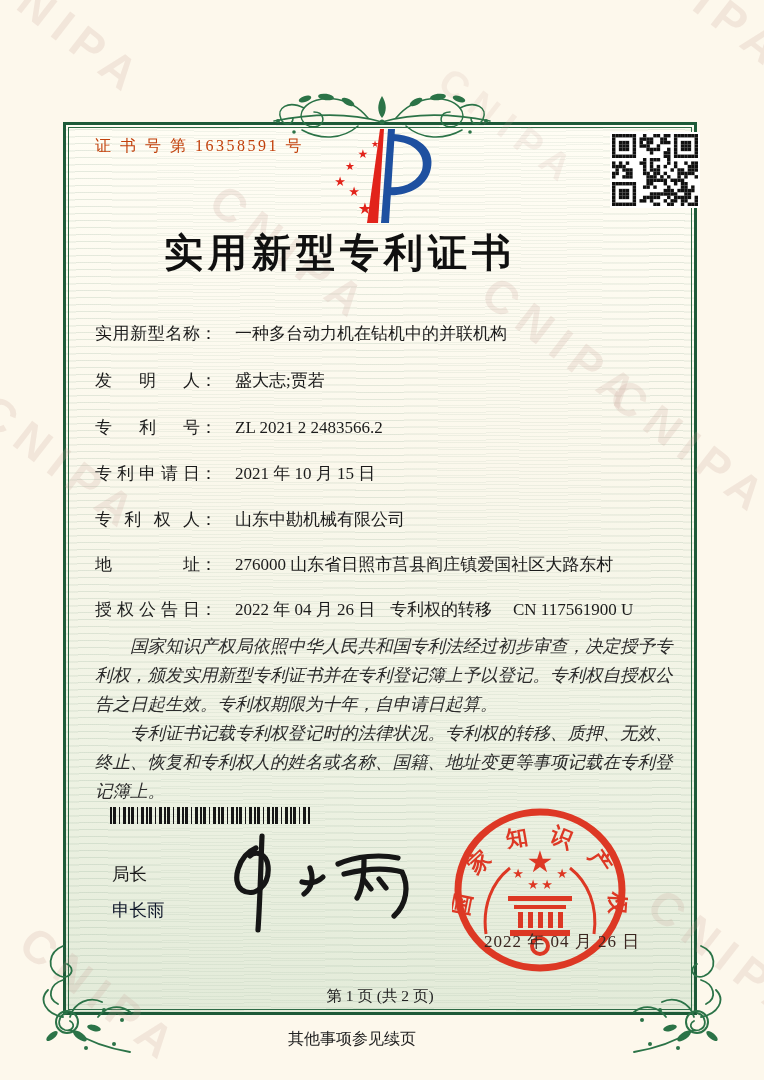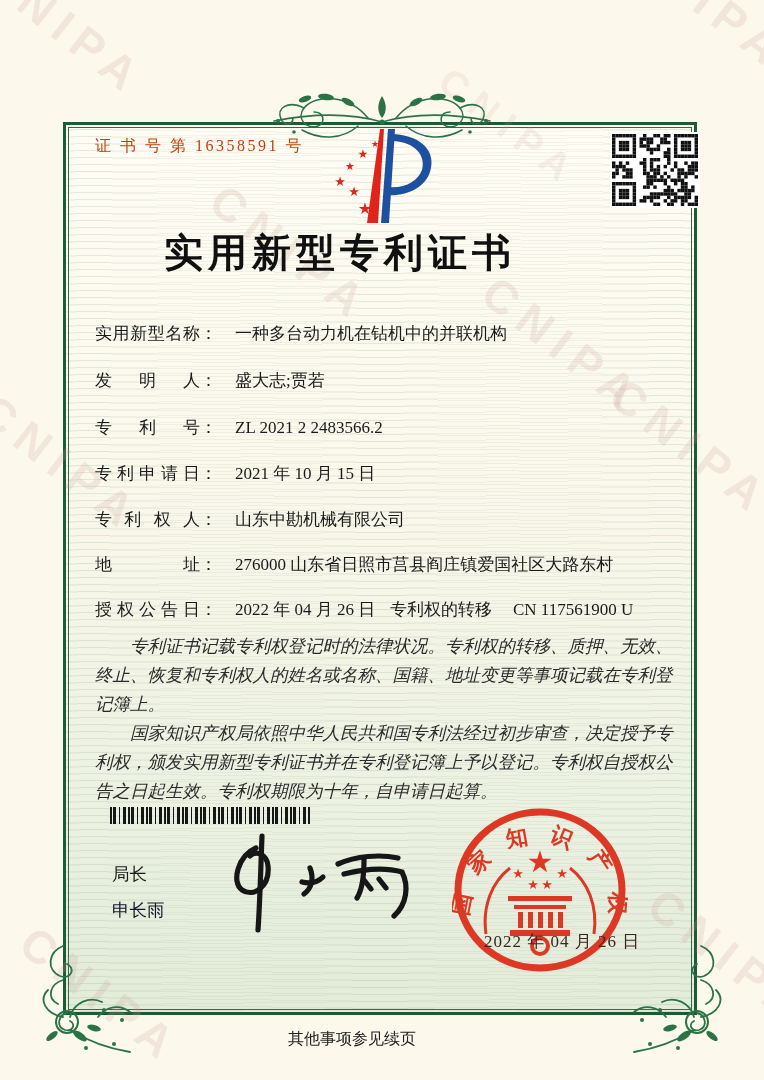--- a/index.html
+++ b/index.html
@@ -423,22 +423,22 @@
     <span class="flabel">地　　　址</span><span>：</span><span class="fval">276000 山东省日照市莒县阎庄镇爱国社区大路东村</span>
   </div>
   <div class="frow" style="top:598px">
     <span class="flabel">授权公告日</span><span>：</span><span class="fval">2022 年 04 月 26 日</span>
     <span class="second">
       <span class="flabel2">专利权的转移</span><span>：</span><span class="fval">CN 117561900 U</span>
     </span>
   </div>
 
   <div class="bodytext">
+    <p>国家知识产权局依照中华人民共和国专利法经过初步审查，决定授予专利权，颁发实用新型专利证书并在专利登记簿上予以登记。专利权自授权公告之日起生效。专利权期限为十年，自申请日起算。</p>
     <p>专利证书记载专利权登记时的法律状况。专利权的转移、质押、无效、终止、恢复和专利权人的姓名或名称、国籍、地址变更等事项记载在专利登记簿上。</p>
-    <p>国家知识产权局依照中华人民共和国专利法经过初步审查，决定授予专利权，颁发实用新型专利证书并在专利登记簿上予以登记。专利权自授权公告之日起生效。专利权期限为十年，自申请日起算。</p>
   </div>
 
   <div class="barcode"></div>
 
   <div class="signer-title">局长</div>
   <div class="signer-name">申长雨</div>
 
   <svg class="abs" style="left:218px;top:830px" width="210" height="105" viewBox="0 0 210 105">
     <g stroke="#161616" stroke-width="5.2" fill="none" stroke-linecap="round">
       <path d="M38 18 C20 26 13 52 24 60 C36 68 52 56 50 36 C49 24 38 20 32 26"></path>
@@ -474,15 +474,16 @@
       <rect x="106" y="106" width="5" height="16"></rect>
       <rect x="58" y="124" width="60" height="6"></rect>
       <circle cx="88" cy="140" r="8" fill="none" stroke="#dd2b17" stroke-width="4"></circle>
       <path d="M34 128 C30 100 40 76 58 62" fill="none" stroke="#dd2b17" stroke-width="3"></path>
       <path d="M142 128 C146 100 136 76 118 62" fill="none" stroke="#dd2b17" stroke-width="3"></path>
     </g>
   </svg>
 
   <div class="sealdate">2022 年 04 月 26 日</div>
 
+  <div class="pageinfo">第 1 页 (共 2 页)</div>
 </div>
 
 <div class="footnote">其他事项参见续页</div>
 
 </body></html>

